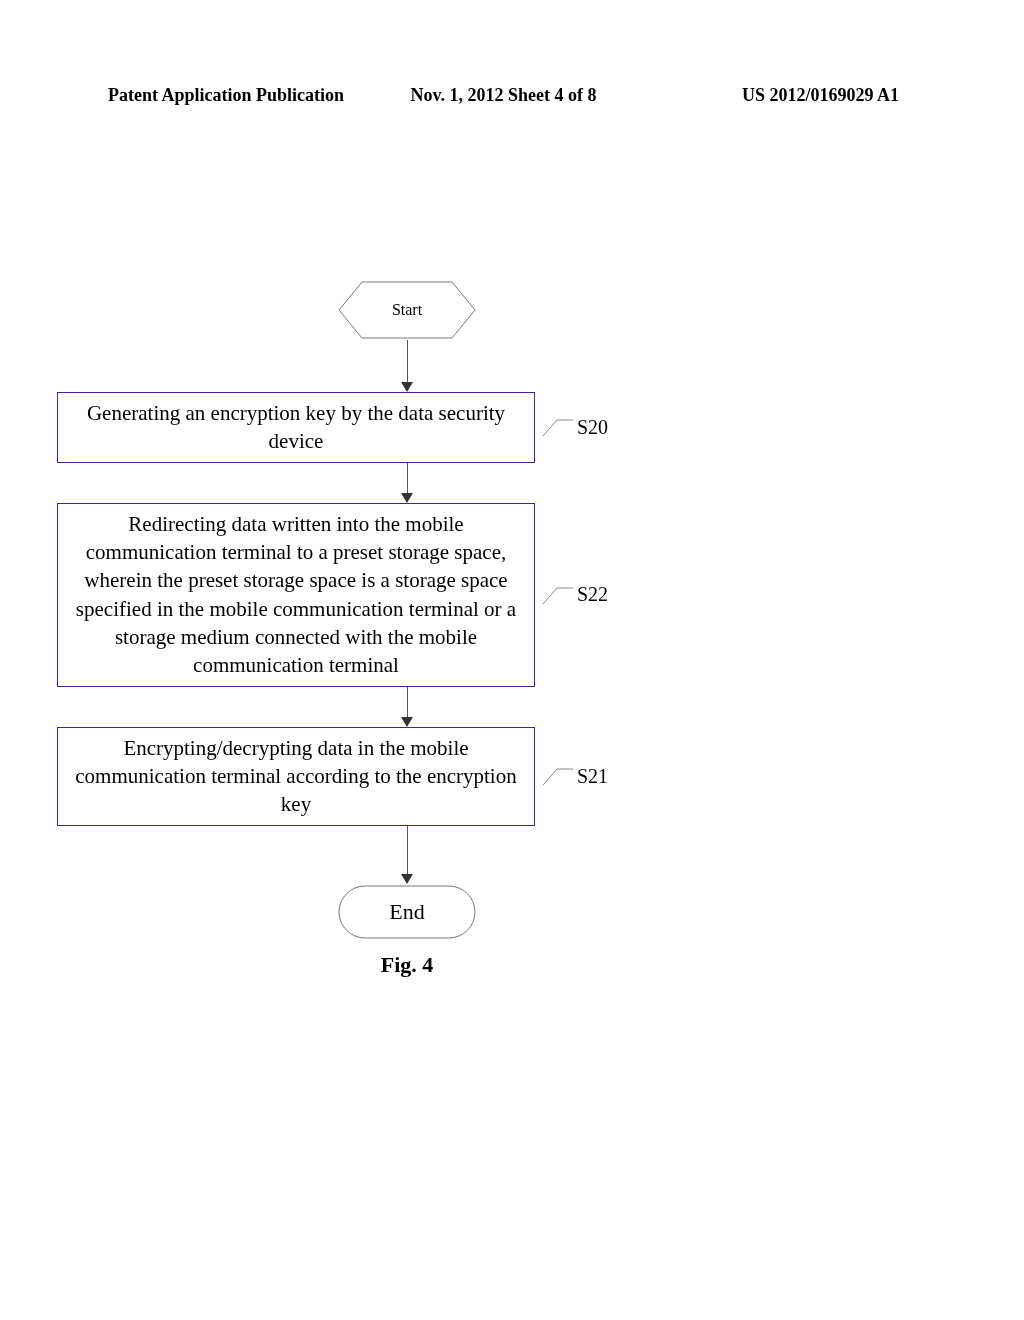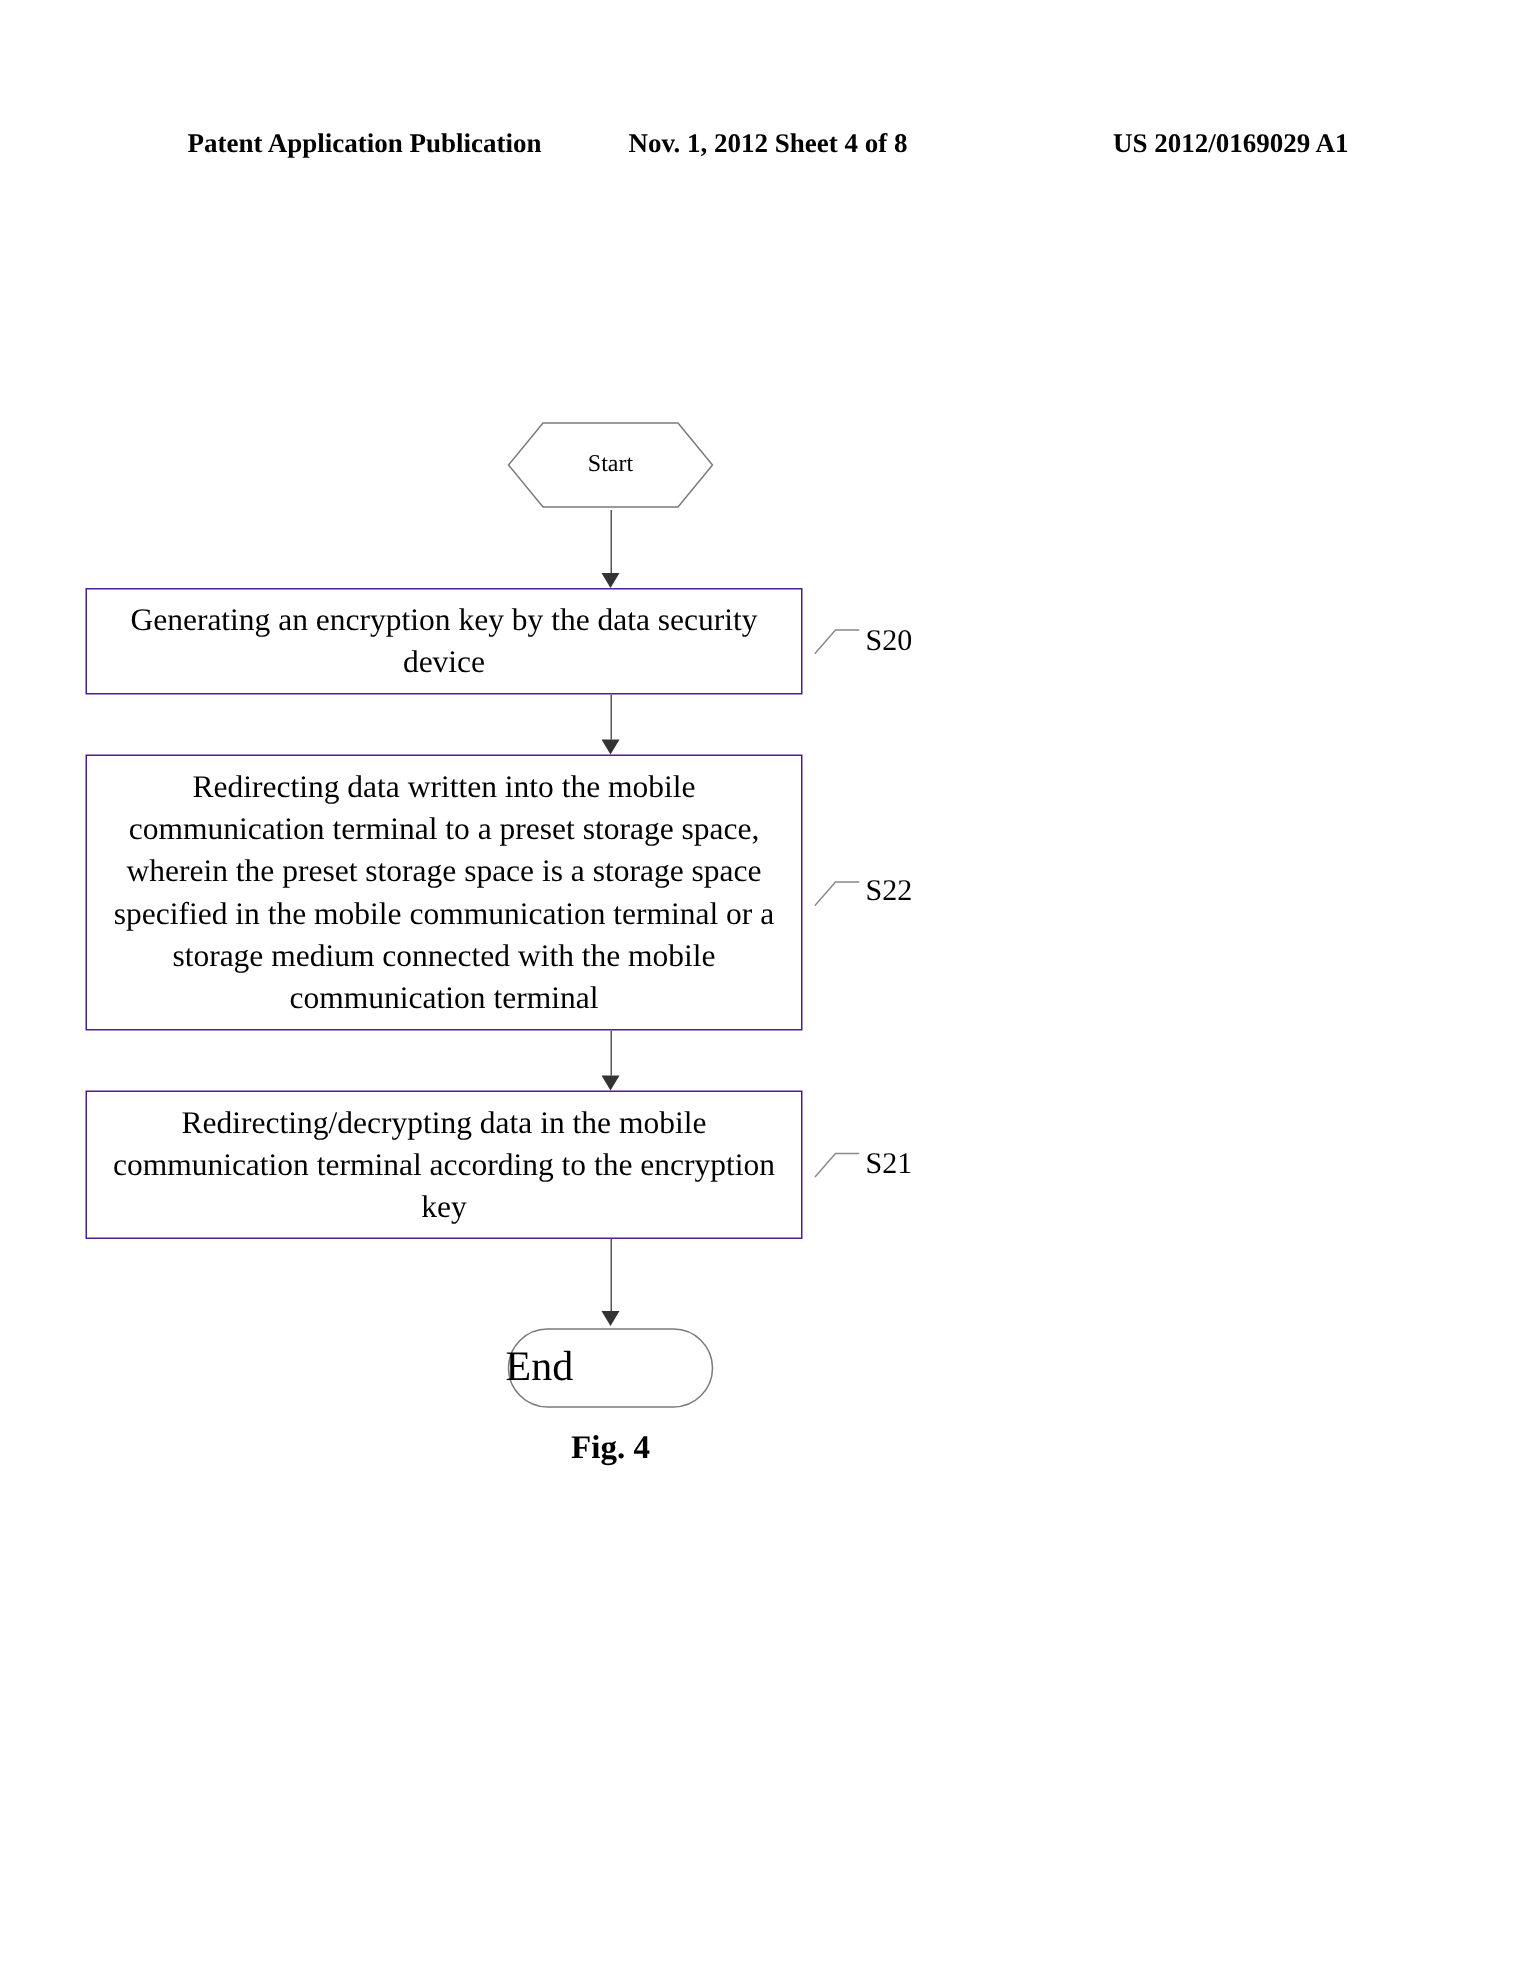--- a/index.html
+++ b/index.html
@@ -8,21 +8,21 @@
     background: #fff;
     font-family: "Times New Roman", Times, serif;
     color: #000;
     width: 1024px;
     height: 1320px;
     position: relative;
   }
   .header {
     position: absolute;
     top: 85px;
-    left: 125px;
+    left: 108px;
     right: 125px;
     display: flex;
     font-size: 18px;
     font-weight: bold;
   }
   .header .left { flex: 1; text-align: left; }
   .header .center { flex: 1; text-align: center; }
   .header .right { flex: 1; text-align: right; }
   .diagram {
     position: absolute;
@@ -74,22 +74,22 @@
     line-height: 1.35;
     padding: 6px 8px;
     box-sizing: border-box;
   }
   .term {
     width: 140px;
     height: 56px;
     position: relative;
     display: flex;
     align-items: center;
-    justify-content: flex-start;
-    font-size: 28px;
+    justify-content: center;
+    font-size: 22px;
   }
   .term svg {
     position: absolute;
     top: 0; left: 0;
     width: 100%; height: 100%;
   }
   .term span { position: relative; z-index: 1; }
   .row {
     display: flex;
     align-items: center;
@@ -169,21 +169,21 @@
       </div>
     </div>
 
     <div class="arrow">
       <div class="line" style="height:30px"></div>
       <div class="head"></div>
     </div>
 
     <div class="row">
       <div class="box">
-        <span>Redirecting/decrypting data in the mobile communication terminal according to the encryption key</span>
+        <span>Encrypting/decrypting data in the mobile communication terminal according to the encryption key</span>
       </div>
       <div class="label-wrap">
         <svg class="tick" viewBox="0 0 30 18">
           <path d="M0 18 L14 2 L30 2" fill="none" stroke="#888" stroke-width="1"></path>
         </svg>
         <span class="step-label">S21</span>
       </div>
     </div>
 
     <div class="arrow">

